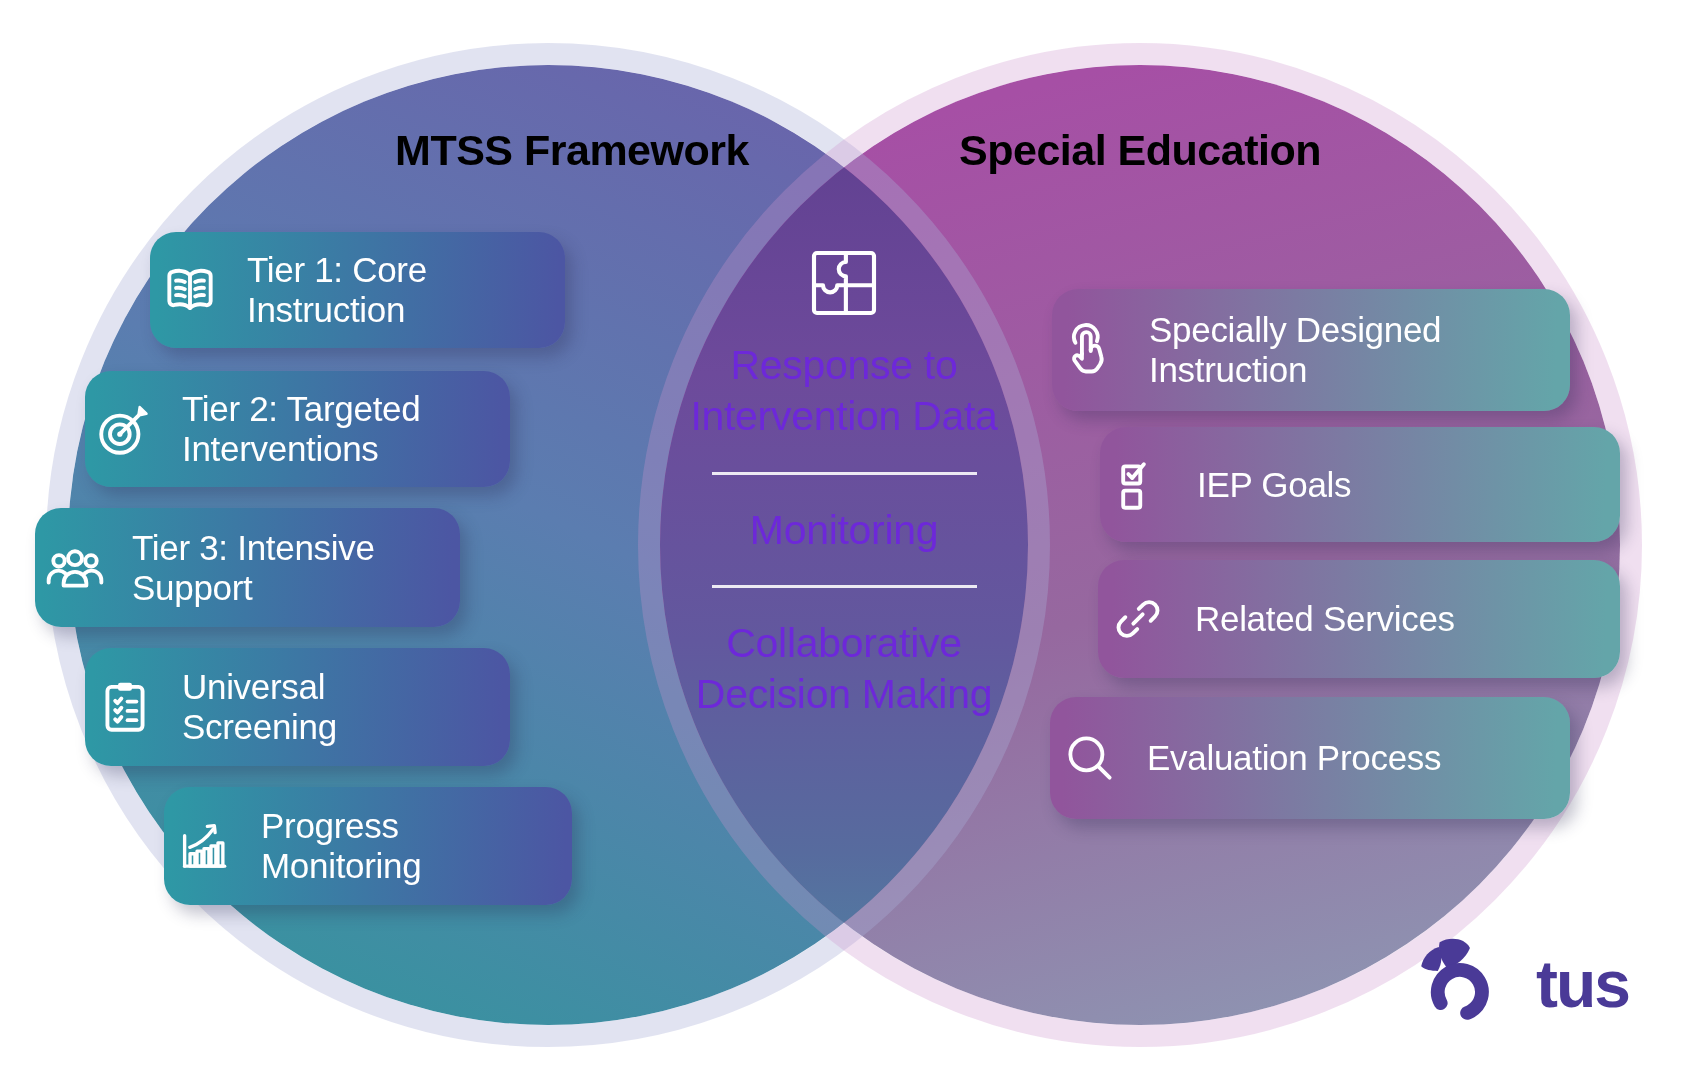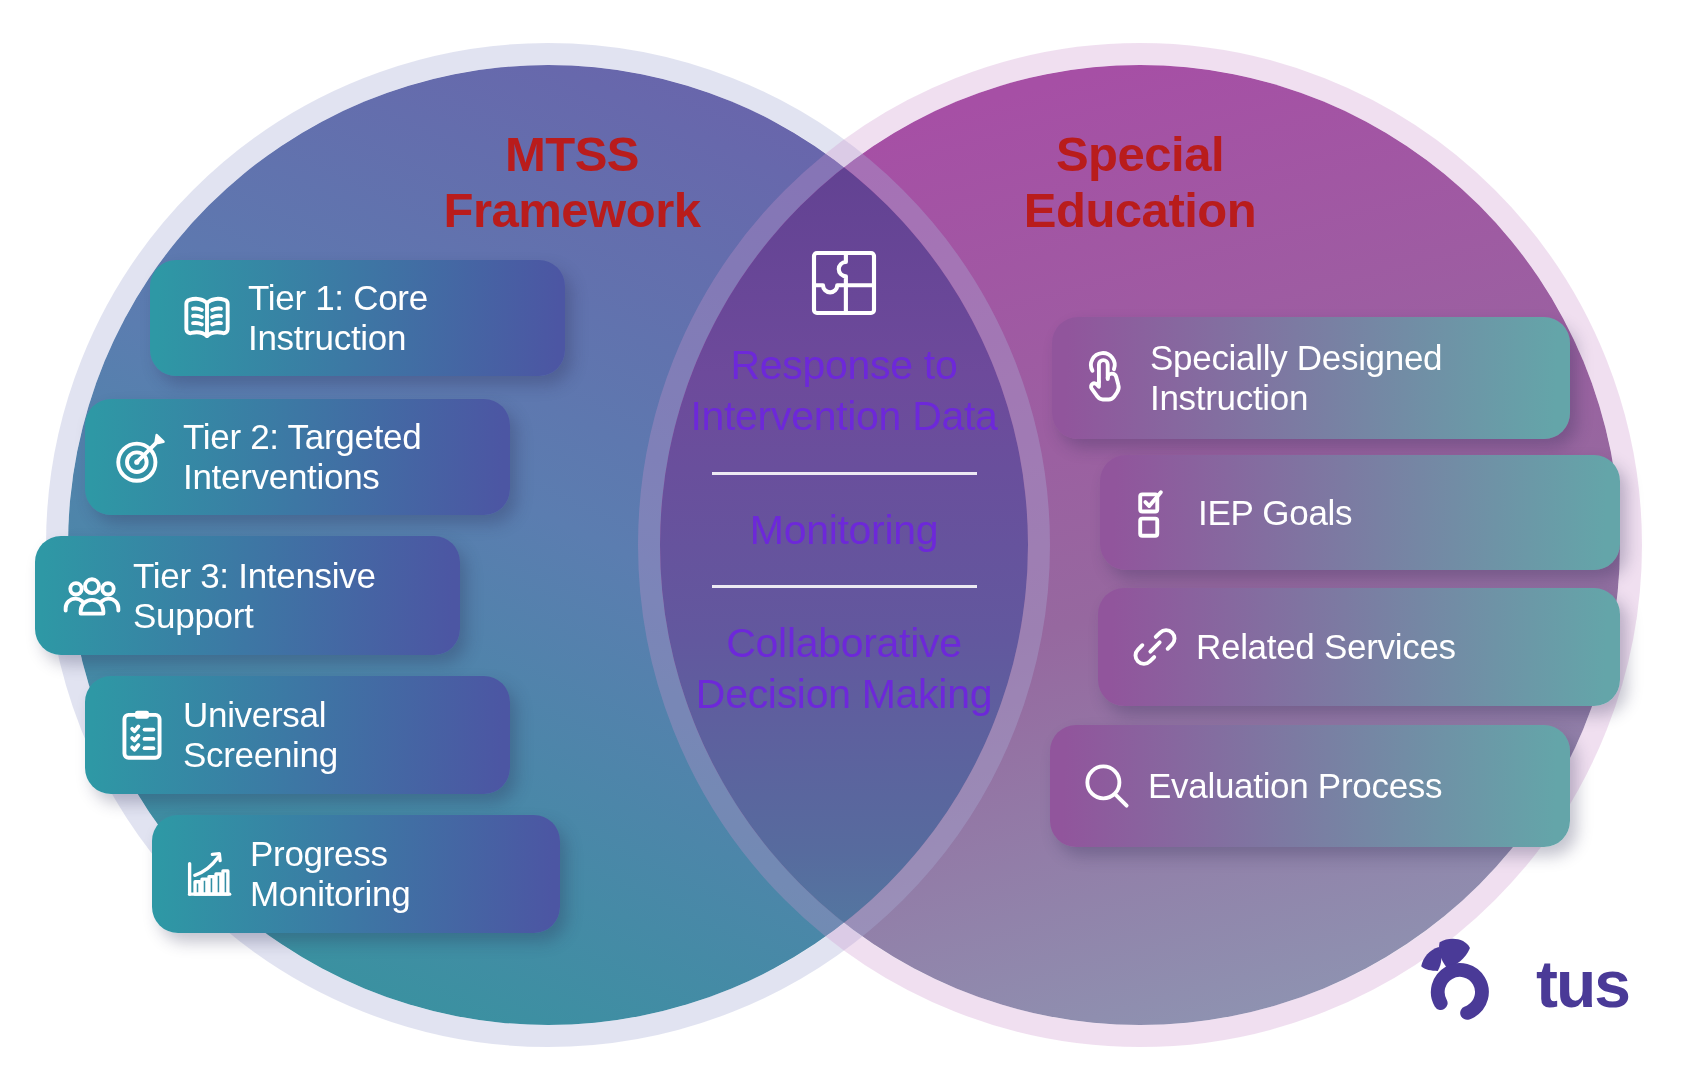--- a/index.html
+++ b/index.html
@@ -12,41 +12,41 @@
   .circle-right{left:660px;top:65px;background:linear-gradient(165deg,#a64fa5 10%,#96689f 55%,#8e93b1 92%);}
 
   .lens{left:660px;top:65px;width:960px;height:960px;overflow:hidden;}
   .lens-fill{position:absolute;left:-592px;top:0;width:960px;height:960px;border-radius:50%;
     background:linear-gradient(180deg,#5d3e8e 0%,#6d4a9b 32%,#62589e 60%,#576b9e 82%,#4f86a3 100%);}
 
   .halo{width:1004px;height:1004px;box-sizing:border-box;pointer-events:none;}
   .halo-left{left:46px;top:43px;border:22px solid rgba(168,175,215,0.35);}
   .halo-right{left:638px;top:43px;border:22px solid rgba(205,150,205,0.30);}
 
-  .title{position:absolute;color:#b91c1c;font-weight:bold;font-size:49px;letter-spacing:-0.5px;text-align:center;}
+  .title{position:absolute;color:#000000;font-weight:bold;font-size:43px;letter-spacing:-0.5px;text-align:center;}
   .title-left{left:382px;top:126px;width:380px;}
   .title-right{left:935px;top:126px;width:410px;}
 
-  .pill{position:absolute;display:flex;align-items:center;gap:10px;box-sizing:border-box;
-    border-radius:26px;color:#fff;padding:0 24px 0 26px;
-    box-shadow:7px 9px 16px rgba(40,40,80,0.28);margin-top:28px;}
+  .pill{position:absolute;display:flex;align-items:center;gap:26px;box-sizing:border-box;
+    border-radius:26px;color:#fff;padding:0 24px 0 9px;
+    box-shadow:7px 9px 16px rgba(40,40,80,0.28);}
   .pill-left{background:linear-gradient(92deg,#2e98a5 2%,#4c56a3 98%);}
   .pill-right{background:linear-gradient(92deg,#91559c 3%,#64a5a9 97%);align-items:center;}
   .pill .icon{flex:0 0 62px;width:62px;height:62px;color:#fff;}
   .pill .icon svg{width:100%;height:100%;display:block;}
   .pill .label{font-size:35px;line-height:1.14;letter-spacing:-0.3px;}
   .line{display:block;}
   .line:empty{display:none;}
 
   
   #p-l0{left:150px;top:232px;width:415px;height:116px;}
   #p-l1{left:85px; top:371px;width:425px;height:116px;}
   #p-l2{left:35px; top:508px;width:425px;height:119px;}
   #p-l3{left:85px; top:648px;width:425px;height:118px;}
-  #p-l4{left:152px;top:787px;width:408px;height:118px;}
+  #p-l4{left:164px;top:787px;width:408px;height:118px;}
   
   #p-r0{left:1052px;top:289px;width:518px;height:122px;}
   #p-r1{left:1100px;top:427px;width:520px;height:115px;}
   #p-r2{left:1098px;top:560px;width:522px;height:118px;}
   #p-r3{left:1050px;top:697px;width:520px;height:122px;}
 
   .lens-content{position:absolute;left:664px;top:238px;width:360px;display:flex;flex-direction:column;
     align-items:center;text-align:center;color:#6d28d9;}
   .lens-content .puzzle{width:90px;height:90px;color:#fff;}
   .lens-content .puzzle svg{width:100%;height:100%;display:block;}

